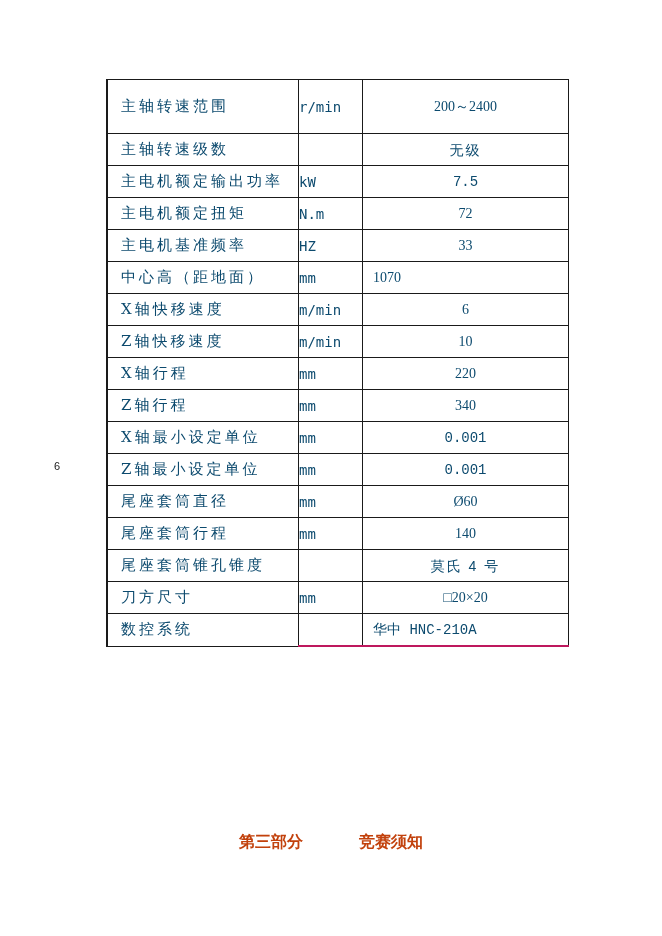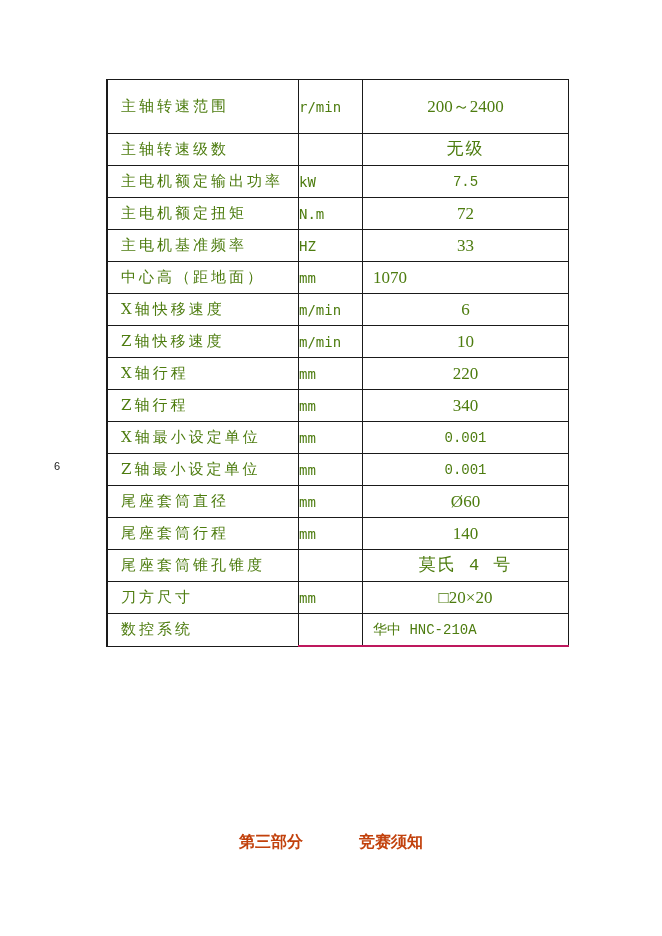--- a/index.html
+++ b/index.html
@@ -31,21 +31,21 @@
       table-layout: fixed;
       width: 449px;
     }
     .spec-table td {
       border: 1px solid #1a1a1a;
       font-size: 15px;
       height: 31px;
       padding: 0;
       vertical-align: middle;
       line-height: 1;
-      color: #4d7c0f;
+      color: #0c4a6e;
     }
     .spec-table tr.tall td {
       height: 53px;
     }
     .spec-table td.name {
       width: 177px;
       padding-left: 13px;
       letter-spacing: 3px;
       font-size: 15px;
       border-left: 2px solid #1a1a1a;
@@ -53,35 +53,35 @@
     .spec-table td.unit {
       width: 63px;
       text-align: left;
       font-size: 14px;
       font-family: "DejaVu Sans Mono", "Liberation Mono", monospace;
       letter-spacing: 0;
     }
     .spec-table td.value {
       width: 205px;
       text-align: center;
-      font-size: 17px;
+      font-size: 14px;
       font-family: "Liberation Serif", "DejaVu Serif", serif;
     }
     .spec-table td.value.left {
       text-align: left;
       padding-left: 10px;
       margin-top: 28px;
     }
     .spec-table td.value.mono {
       font-family: Liberation Mono, monospace;
       font-size: 14px;
     }
     .spec-table td.value.spaced {
       letter-spacing: 2px;
-      font-family: Liberation Mono, monospace;
+      font-family: Liberation Sans, sans-serif;
     }
     .spec-table tr.last td {
       border-bottom: 2px solid #be185d;
     }
     .spec-table tr.last td.name {
       border-bottom: 1px solid #1a1a1a;
     }
     .section-heading {
       position: absolute;
       top: 832px;

